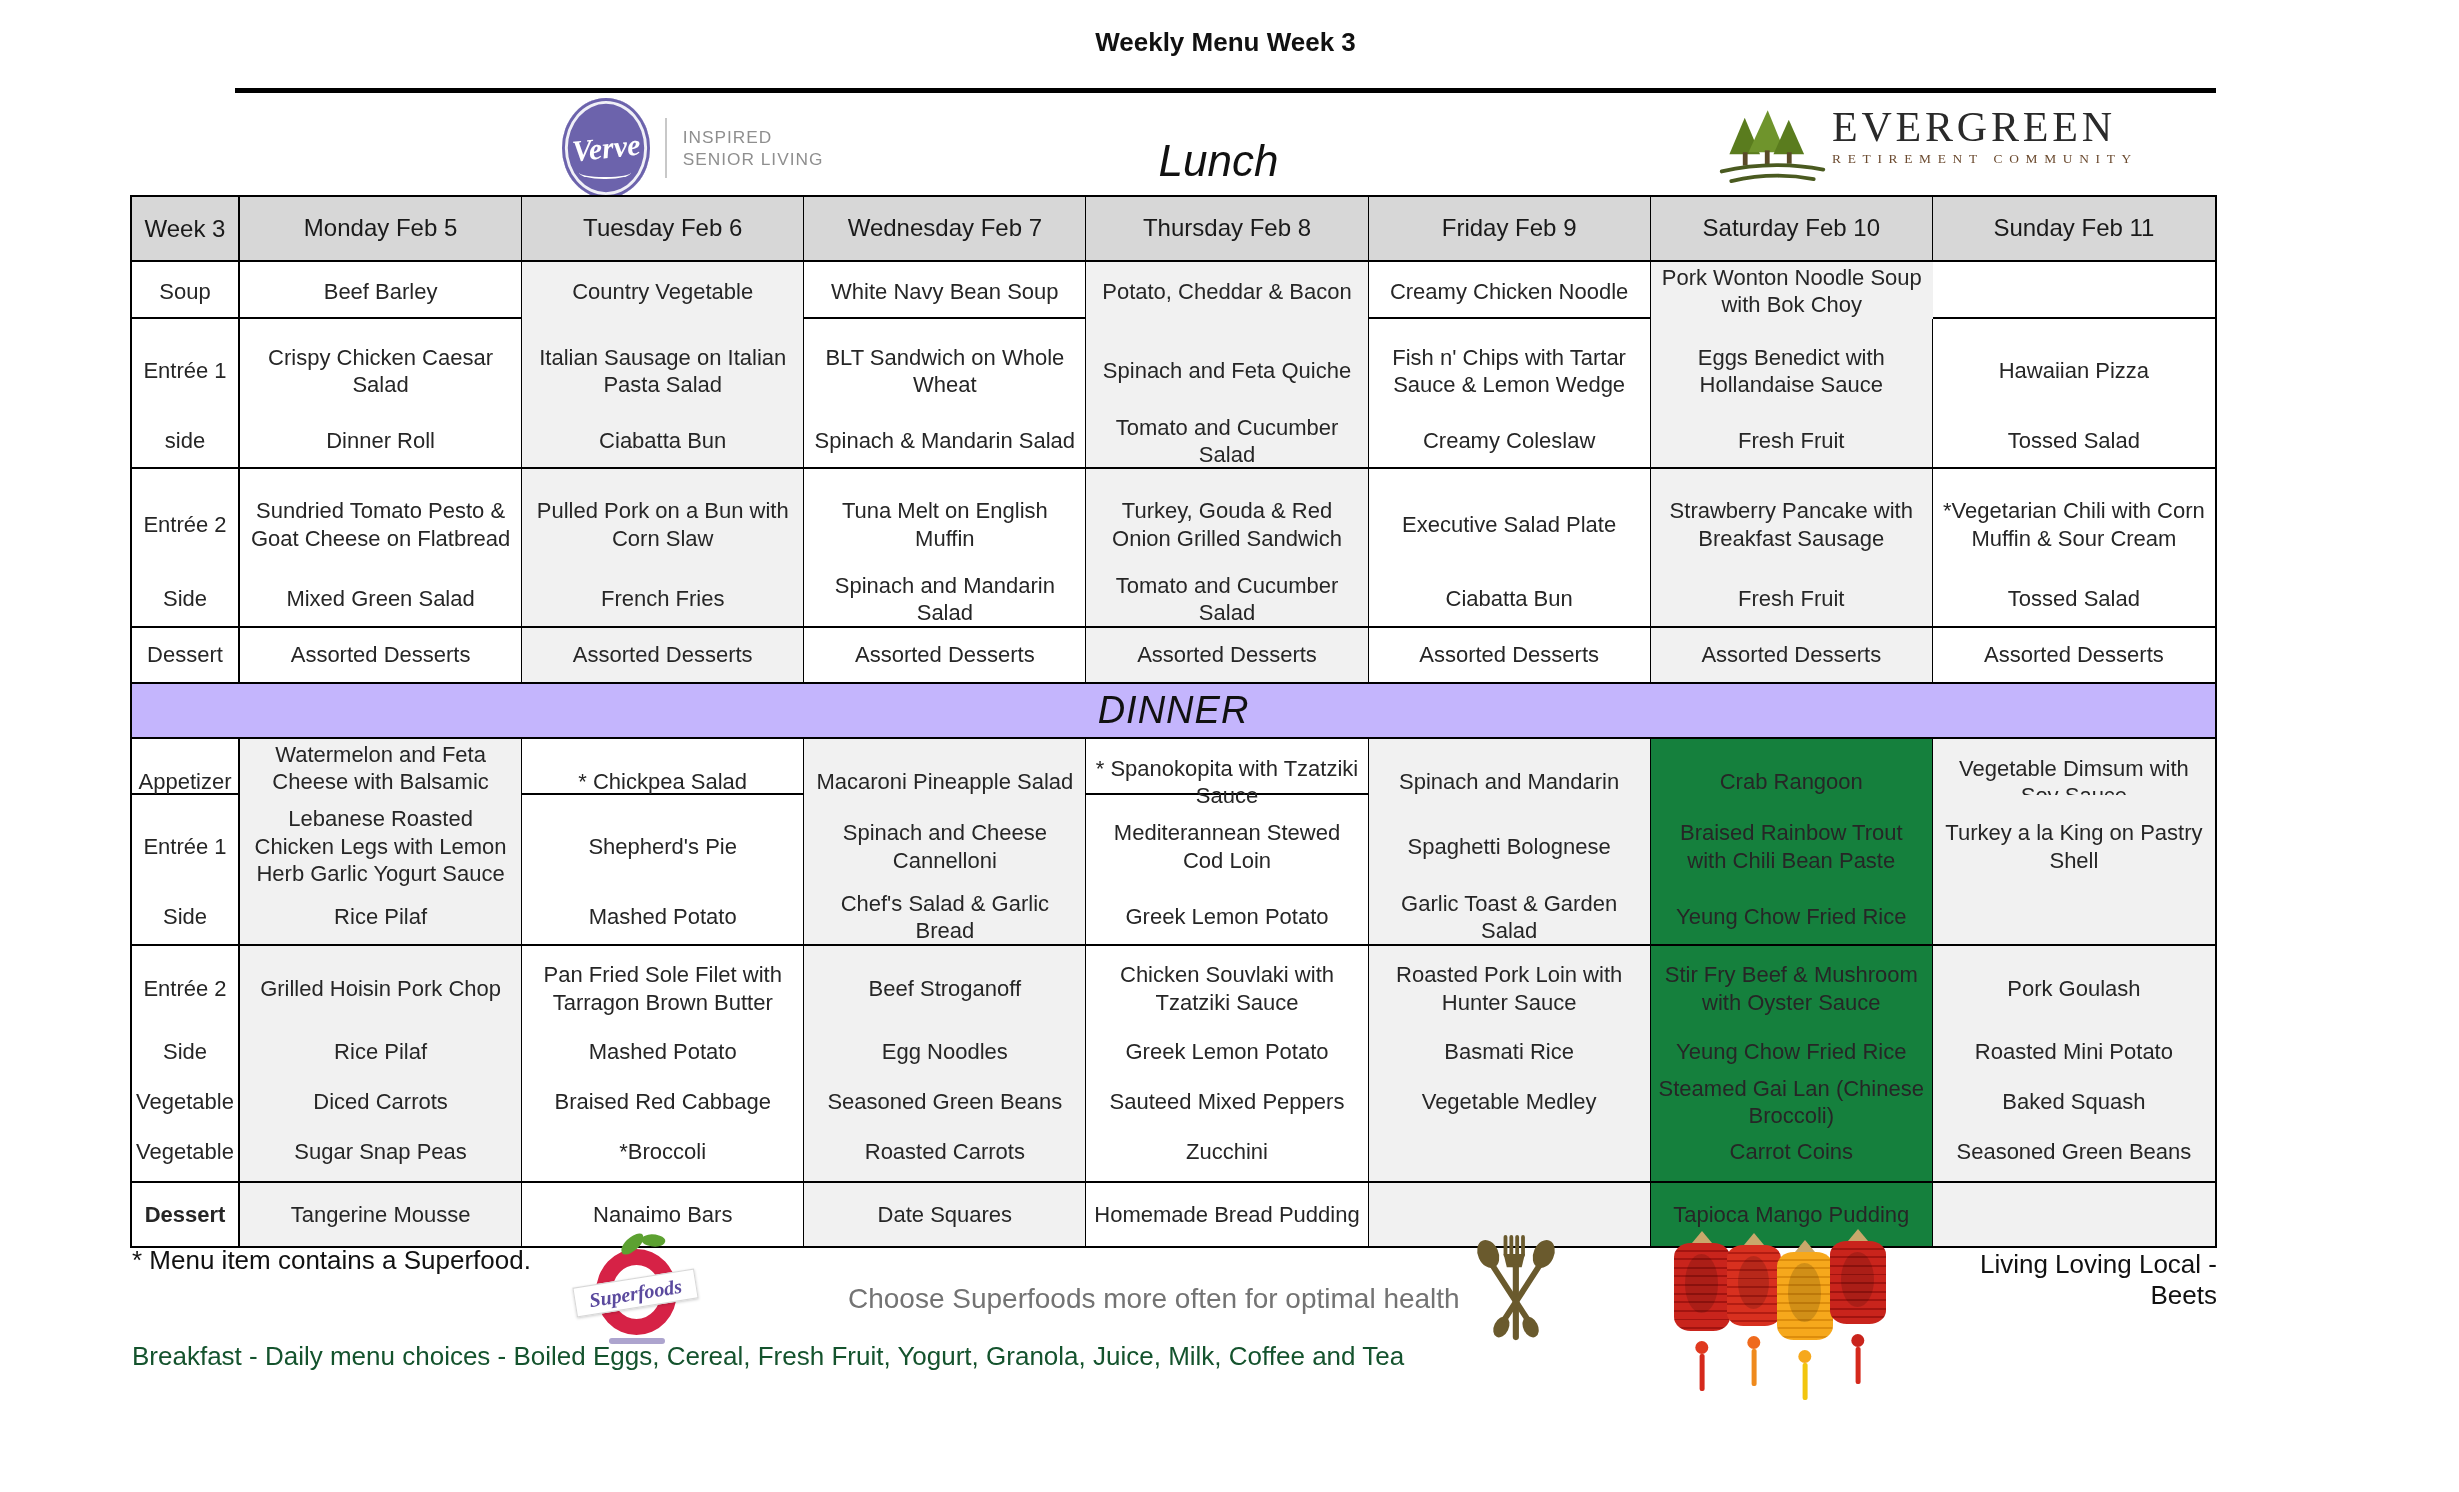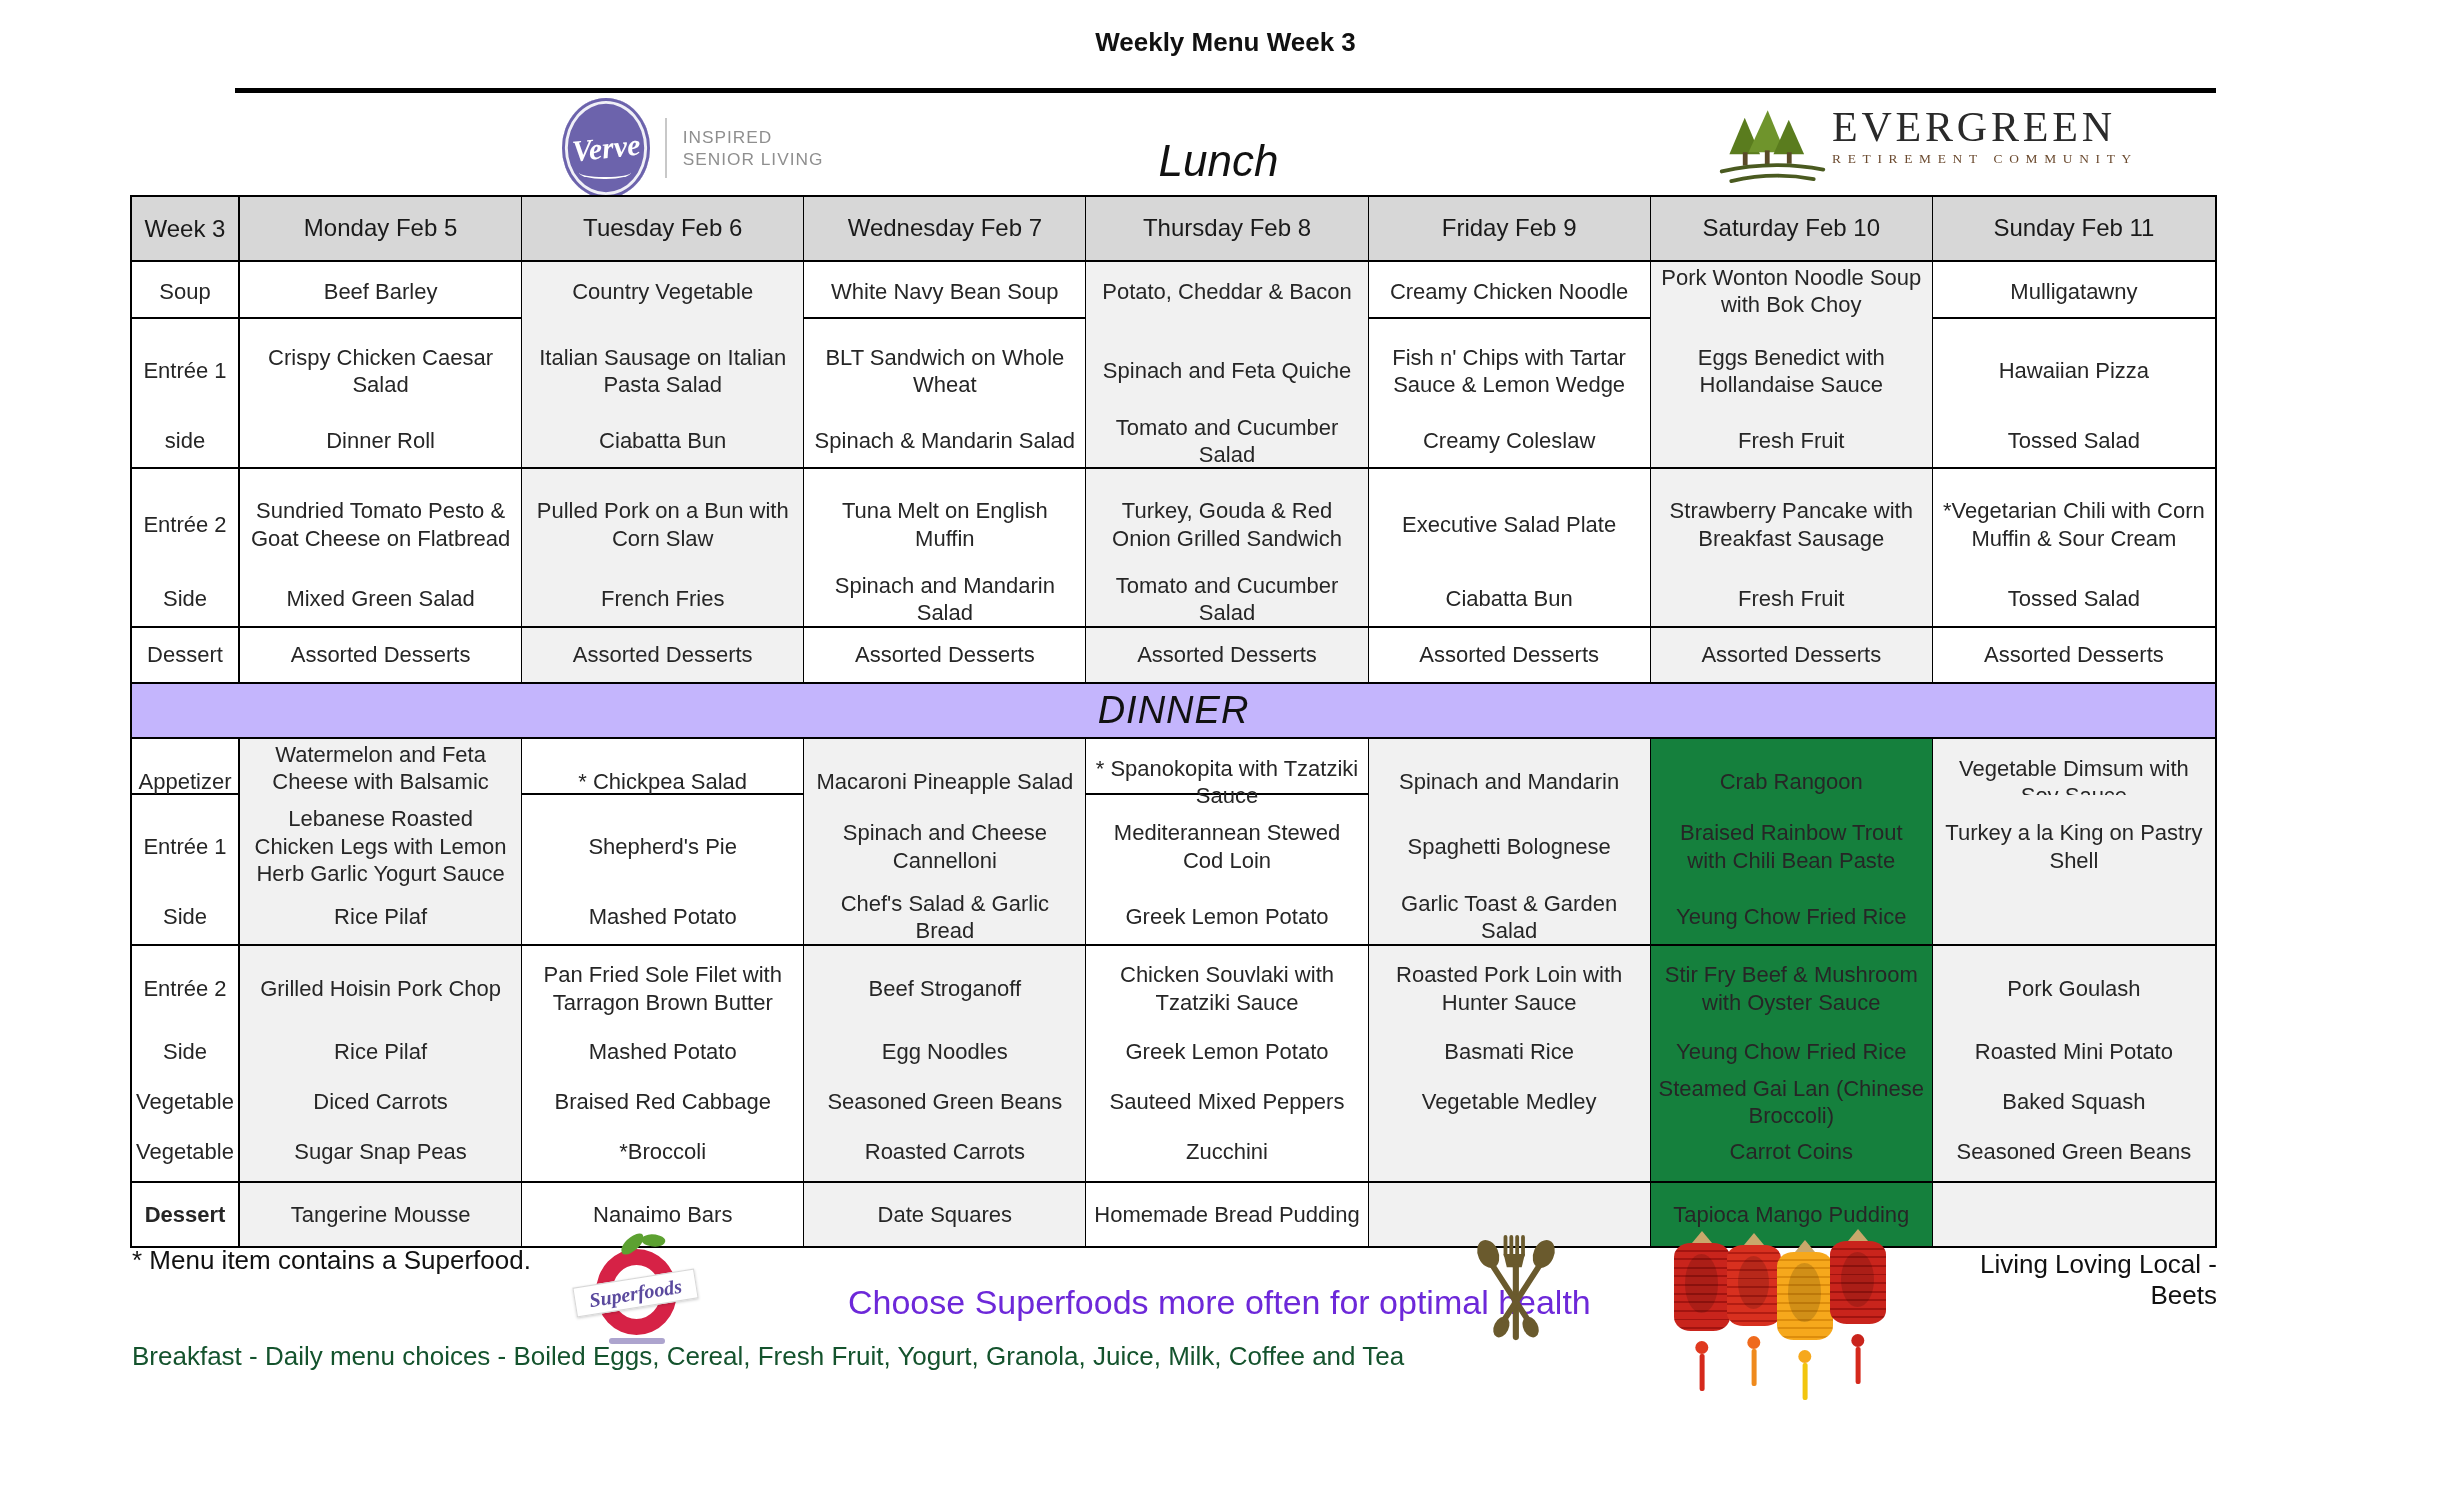--- a/index.html
+++ b/index.html
@@ -40,21 +40,21 @@
   .bmain{flex:1;display:flex;align-items:center;justify-content:center}
   .bside{height:44px;display:flex;align-items:center;justify-content:center}
   .bside48{height:46px}
   .bsub{height:50px;display:flex;align-items:center;justify-content:center}
   .dinnerband{grid-column:1 / -1;background:#c4b5fd;display:flex;align-items:center;justify-content:center;
               font-size:38px;font-style:italic;letter-spacing:1px;color:#111}
   .bold{font-weight:700}
 
   
   #sfnote{top:1245px;left:132px;font-size:26px;color:#111}
-  #choose{top:1283px;left:848px;font-size:34px;color:#6d28d9}
+  #choose{top:1283px;left:848px;font-size:28px;color:#737373}
   #living{top:1249px;left:1921px;width:296px;text-align:right;font-size:26px;color:#111}
   #breakfast{top:1341px;left:132px;font-size:26px;color:#14532d}
 
   
   #sflogo{top:1241px;left:584px;width:104px;height:104px}
   .sf-ring{position:absolute;left:11.5px;top:7.7px;width:81px;height:86px;border-radius:50%;border:16.3px solid #d62246}
   .sf-leaf{position:absolute;background:#5ca131;border-radius:70% 30% 70% 30%}
   .sf-leaf.l1{left:35px;top:-3.8px;width:27px;height:14.4px;transform:rotate(-30deg)}
   .sf-leaf.l2{left:58px;top:-6.7px;width:23px;height:12.5px;transform:rotate(18deg)}
   .sf-banner{position:absolute;left:-9.6px;top:37px;width:123px;height:30px;background:#fff;border:1px solid #d8d8d8;
@@ -124,21 +124,20 @@
   </div>
 
   <div class="trow" style="height:57px">
     <div class="cell">Soup</div>
     <div class="cell">Beef Barley</div>
     <div class="cell sh">Country Vegetable</div>
     <div class="cell">White Navy Bean Soup</div>
     <div class="cell sh">Potato, Cheddar &amp; Bacon</div>
     <div class="cell">Creamy Chicken Noodle</div>
     <div class="cell sh">Pork Wonton Noodle Soup with Bok Choy</div>
-    <div class="cell">Mulligatawny</div>
   </div>
 
   <div class="trow" style="height:150px">
     <div class="cell blockcell">
       <div class="bmain">Entrée 1</div>
       <div class="bside">side</div>
     </div>
     <div class="cell blockcell">
         <div class="bmain">Crispy Chicken Caesar Salad</div>
         <div class="bside">Dinner Roll</div>

